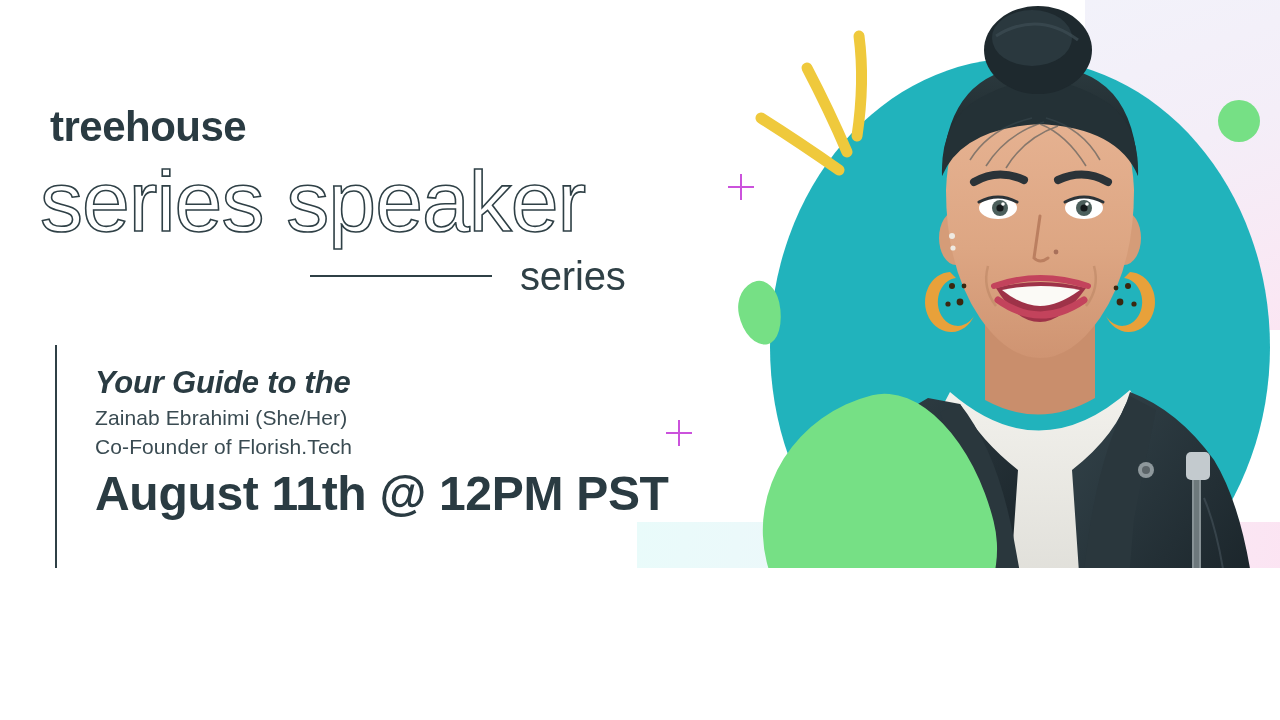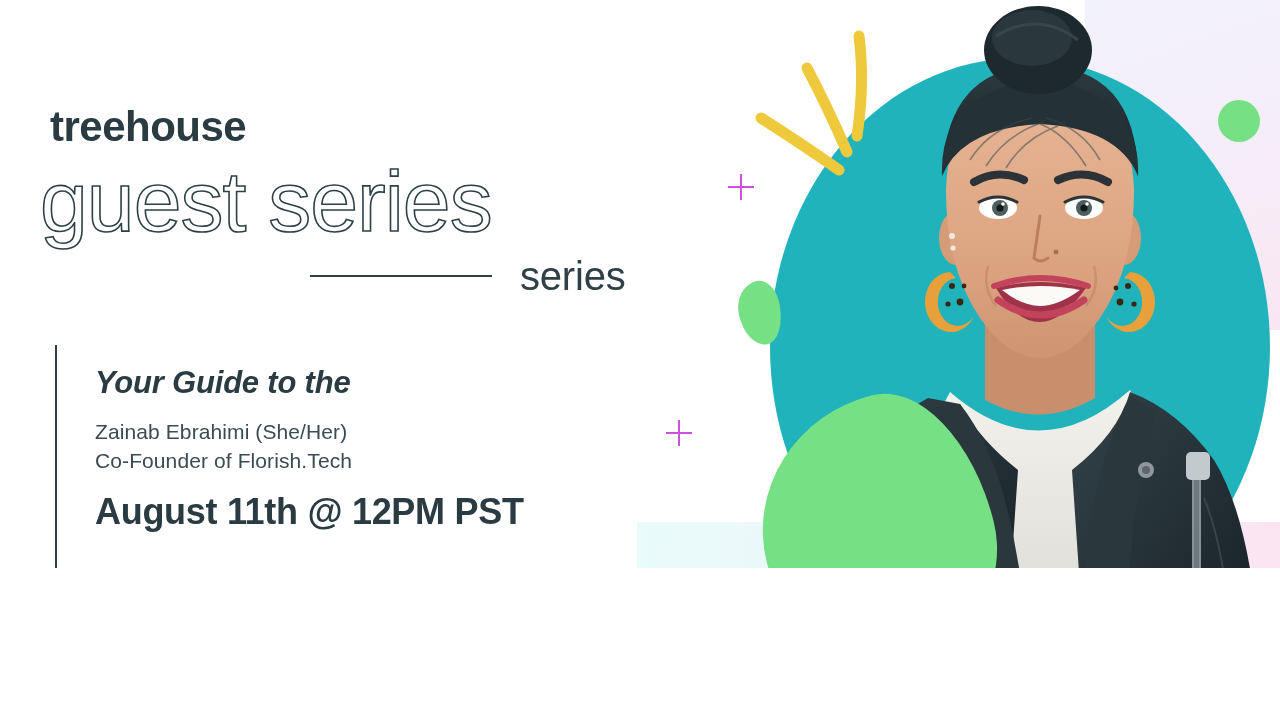--- a/index.html
+++ b/index.html
@@ -126,24 +126,24 @@
   .talk-title {
     font-size:31px; font-weight:600; color:#2a3b42;
     line-height:1.28; letter-spacing:-0.2px;
     margin-top:18px;
     font-style:italic;
   }
   .speaker-name, .speaker-role {
     font-size:21px; font-weight:400; color:#3a4b52;
     line-height:1.42; letter-spacing:0.1px;
   }
-  .speaker-name { margin-top:14px; }
+  .speaker-name { }
   .event-date {
-    margin-top:18px;
-    font-size:36px; font-weight:700; color:#2a3b42;
+    margin-top:8px;
+    font-size:48px; font-weight:700; color:#2a3b42;
     letter-spacing:-0.3px; line-height:1;
   }
 </style>
 </head>
 <body>
 
 <div id="stage">
 
   <div class="grad-panel-top"></div>
   <div class="grad-panel-bottom"></div>
@@ -288,21 +288,21 @@
     <svg viewBox="0 0 136 150" xmlns="http://www.w3.org/2000/svg">
       <g stroke="#efc93c" stroke-width="9" stroke-linecap="round" fill="none">
         <path d="M10 80 Q44 74 58 44 Q72 14 110 8"></path>
         <path d="M52 96 Q86 90 100 60 Q114 30 136 24"></path>
       </g>
     </svg>
   </div>
 
   <div class="brand">treehouse</div>
 
-  <div class="headline-outline">guest series</div>
+  <div class="headline-outline">series speaker</div>
 
   <div class="series-row">
     <div class="series-rule"></div>
     <div class="series-word">series</div>
   </div>
 
   <div class="info-block">
     <div class="talk-title">
       <span>Your Guide to the</span><br>
     </div>

